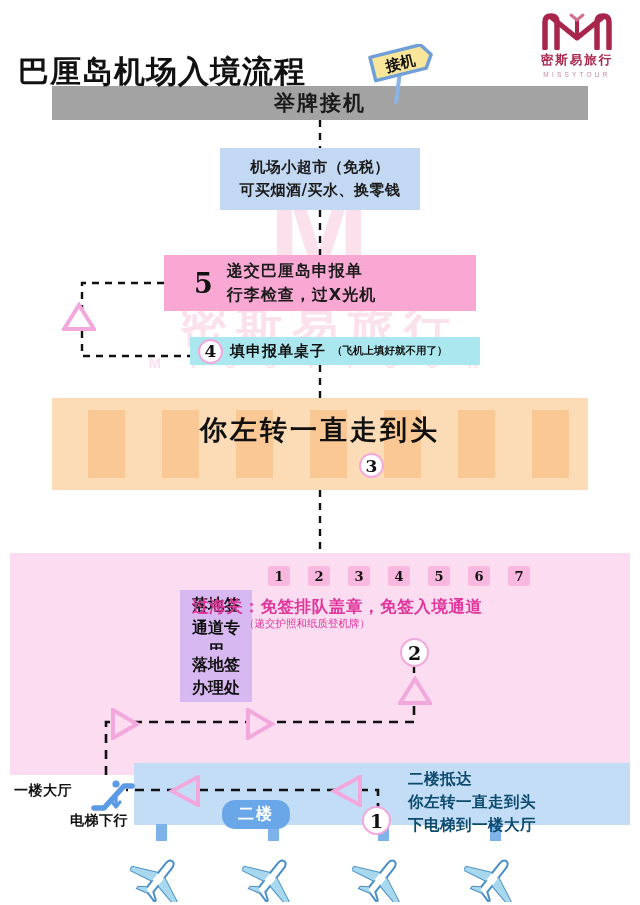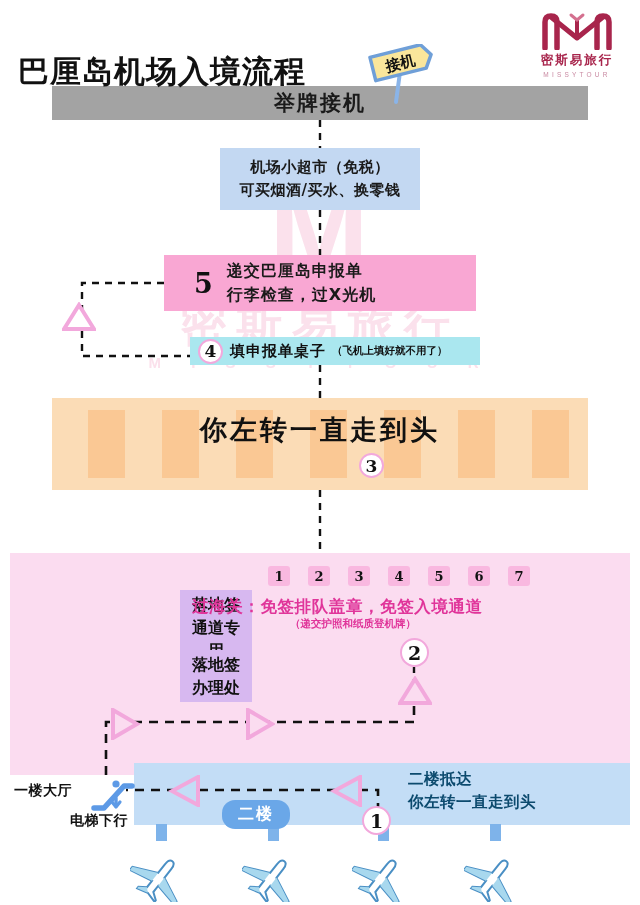--- a/index.html
+++ b/index.html
@@ -126,22 +126,22 @@
     display:flex;align-items:center;justify-content:center;
     font-family:"DejaVu Serif",serif;font-weight:bold;font-size:13px;color:#111;
   }
   #customs-line{
     position:absolute;left:192px;top:596px;z-index:5;
     font-size:16.5px;font-weight:bold;color:#e0359a;letter-spacing:0.6px;
     font-family:"DejaVu Sans","Liberation Sans",sans-serif;white-space:nowrap;
   }
   #customs-sub{
     position:absolute;left:244px;top:617px;z-index:5;
-    font-size:10.5px;font-weight:bold;color:#e0359a;
-    font-family:"DejaVu Sans","Liberation Sans",sans-serif;white-space:nowrap;margin-left:46px;
+    font-size:10.5px;font-weight:normal;color:#e0359a;
+    font-family:"DejaVu Sans","Liberation Sans",sans-serif;white-space:nowrap;
   }
   #circle-2{position:absolute;left:400px;top:638px;z-index:6;width:29px;height:29px;font-size:19px;}
 
   
   #floor2{
     left:134px;top:763px;width:496px;height:62px;
     background:#c3ddf6;z-index:3;
   }
   #badge-floor2{
     position:absolute;left:222px;top:800px;z-index:6;
@@ -322,20 +322,21 @@
     <path d="M28 28 L28 20" stroke="#5d9ae6" stroke-width="3.4" stroke-linecap="round"></path>
     <path d="M24 24 L28 29 L32 24" fill="none" stroke="#5d9ae6" stroke-width="3.2" stroke-linecap="round" stroke-linejoin="round"></path>
   </svg>
 
   <div id="badge-floor2">二楼</div>
   <div class="circle-num" id="circle-1">1</div>
 
   <div id="arrival-note">
     <div>二楼抵达</div>
     <div>你左转一直走到头</div>
+    <div>下电梯到一楼大厅</div>
   </div>
 
   <div class="gate" style="left:156px;top:824px;"></div>
   <div class="gate" style="left:268px;top:824px;"></div>
   <div class="gate" style="left:378px;top:824px;"></div>
   <div class="gate" style="left:490px;top:824px;"></div>
 
   <svg class="plane" style="left:130px;top:856px;" width="62" height="46" viewBox="0 0 62 46">
     <g transform="rotate(38 31 23)">
       <path d="M29 2 Q33 2 33 9 L33 20 L57 31 L57 35 L33 30 L33 38 L40 43 L40 45 L29 42 L18 45 L18 43 L25 38 L25 30 L1 35 L1 31 L25 20 L25 9 Q25 2 29 2 Z" fill="#ffffff" stroke="#4a8fc4" stroke-width="2"></path>

